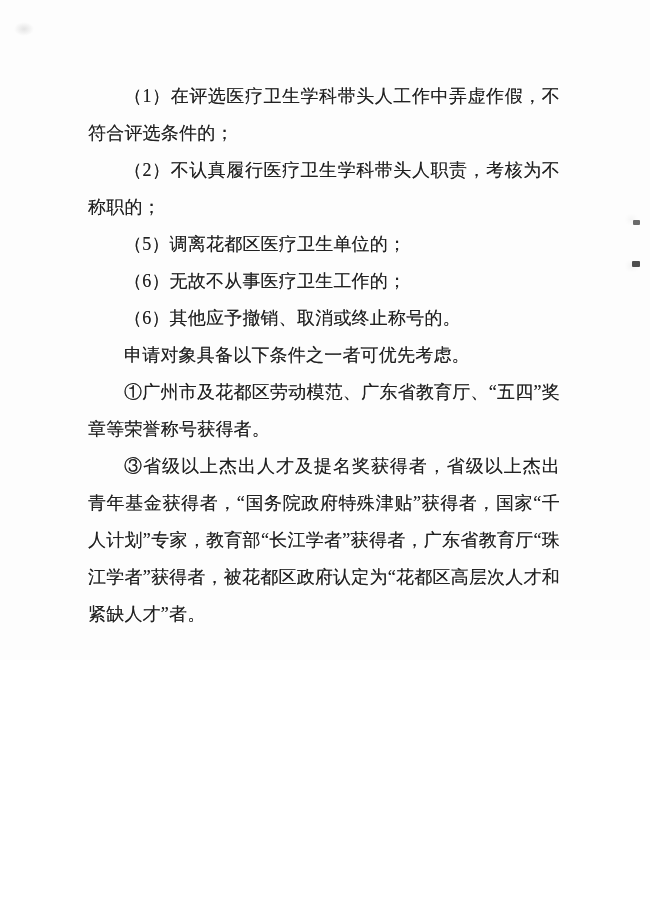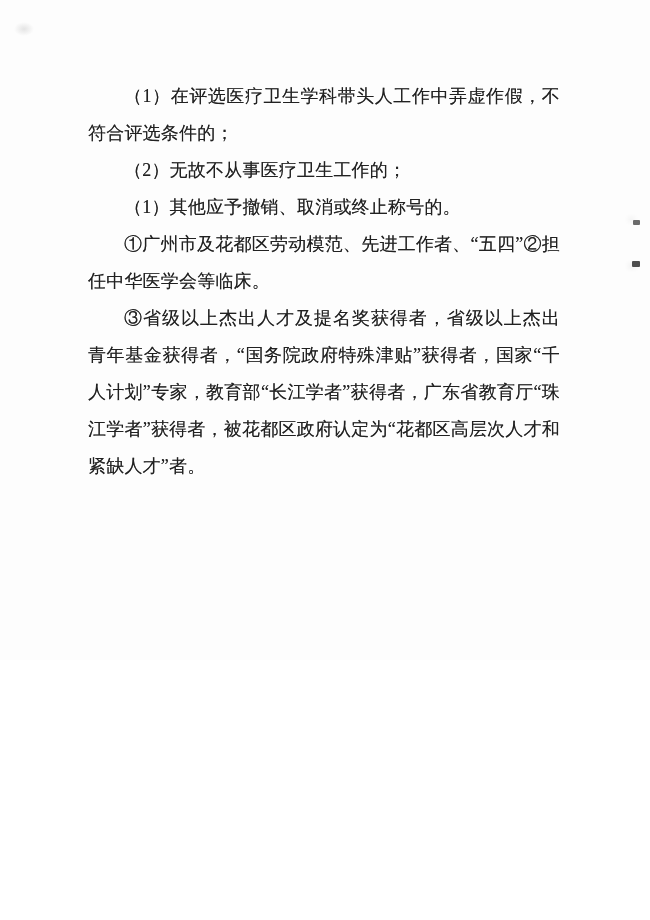--- a/index.html
+++ b/index.html
@@ -75,23 +75,26 @@
 <body>
 
 <div class="page">
 
   <div class="artifact smudge-topleft"></div>
   <div class="artifact speck-right-1"></div>
   <div class="artifact speck-right-2"></div>
 
   <main class="text-block">
     <p>（1）在评选医疗卫生学科带头人工作中弄虚作假，不符合评选条件的；</p>
-    <p>（2）无故不从事医疗卫生工作的；</p>
-    <p>（1）其他应予撤销、取消或终止称号的。</p>
-    <p>①广州市及花都区劳动模范、先进工作者、“五四”②担任中华医学会等临床。</p>
+    <p>（2）不认真履行医疗卫生学科带头人职责，考核为不称职的；</p>
+    <p>（5）调离花都区医疗卫生单位的；</p>
+    <p>（6）无故不从事医疗卫生工作的；</p>
+    <p>（6）其他应予撤销、取消或终止称号的。</p>
+    <p>申请对象具备以下条件之一者可优先考虑。</p>
+    <p>①广州市及花都区劳动模范、广东省教育厅、“五四”奖章等荣誉称号获得者。</p>
     <p>③省级以上杰出人才及提名奖获得者，省级以上杰出青年基金获得者，“国务院政府特殊津贴”获得者，国家“千人计划”专家，教育部“长江学者”获得者，广东省教育厅“珠江学者”获得者，被花都区政府认定为“花都区高层次人才和紧缺人才”者。</p>
   </main>
 
   <footer class="page-footer">
     <span>— 18 —</span>
   </footer>
 
 </div>
 
 </body></html>

